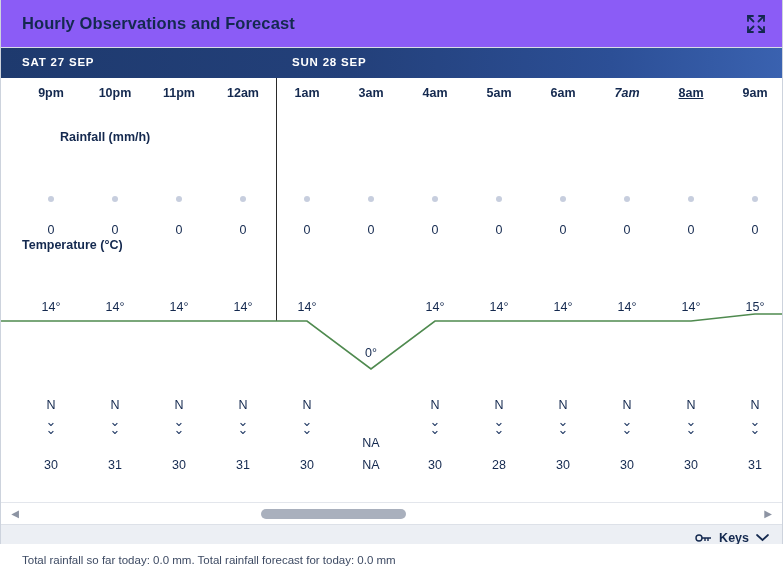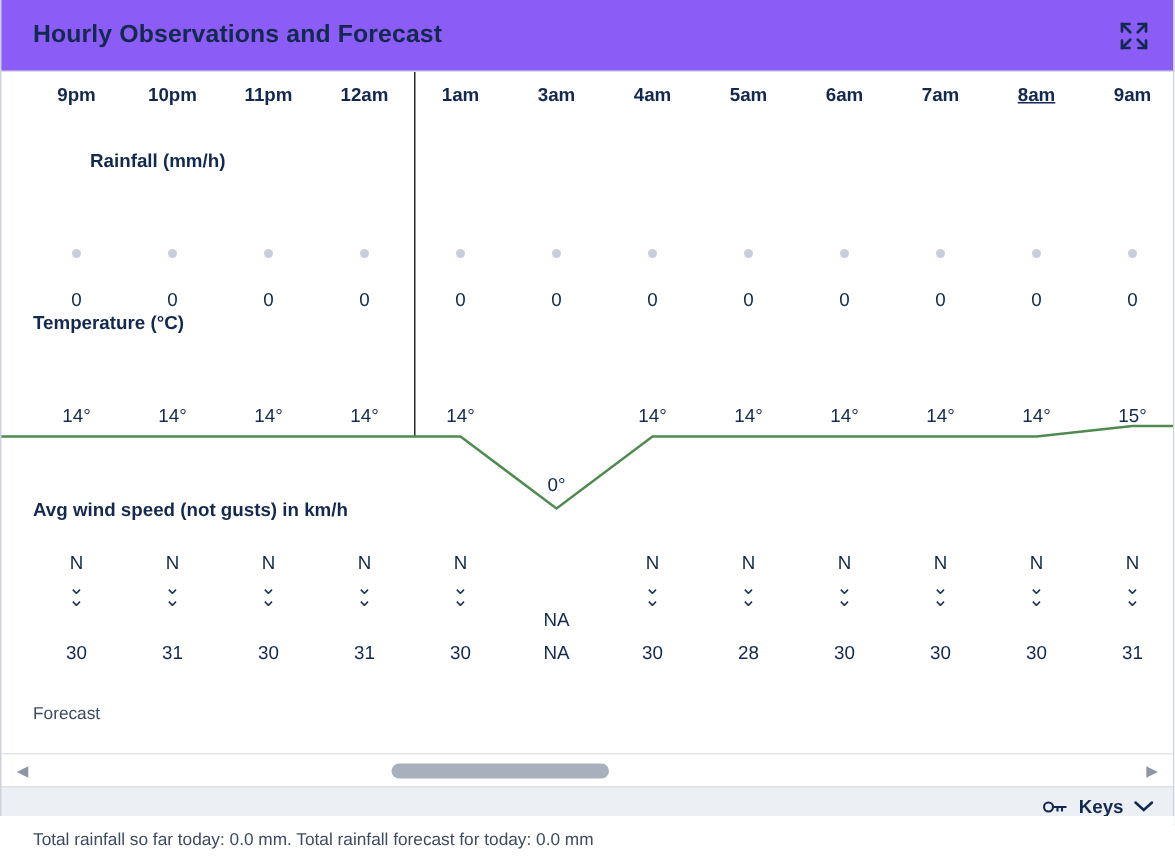--- a/index.html
+++ b/index.html
@@ -235,36 +235,40 @@
           <path d="M8 19 H3 V14"></path>
           <path d="M3 3 L8.5 8.5"></path>
           <path d="M19 3 L13.5 8.5"></path>
           <path d="M19 19 L13.5 13.5"></path>
           <path d="M3 19 L8.5 13.5"></path>
         </g>
       </svg>
     </div>
   </div>
 
+  <div class="daybar">
+    <div class="day-label" style="left:22px;">SAT 27 SEP</div>
+    <div class="day-label" style="left:292px;">SUN 28 SEP</div>
+  </div>
 
   <div class="body">
 
     <div class="col-sep" style="left:276px;"></div>
 
     <div class="hour-row">
       <div class="hour" style="left:51px;">9pm</div>
       <div class="hour" style="left:115px;">10pm</div>
       <div class="hour" style="left:179px;">11pm</div>
       <div class="hour" style="left:243px;">12am</div>
       <div class="hour" style="left:307px;">1am</div>
       <div class="hour" style="left:371px;">3am</div>
       <div class="hour" style="left:435px;">4am</div>
       <div class="hour" style="left:499px;">5am</div>
       <div class="hour" style="left:563px;">6am</div>
-      <div class="hour" style="left:627px;">7am</div>
+      <div class="hour" style="left:627px;font-style:italic;">7am</div>
       <div class="hour" style="left:691px;text-decoration:underline;">8am</div>
       <div class="hour" style="left:755px;">9am</div>
     </div>
 
     <div class="section-title" style="top:52px;margin-left:38px;">Rainfall (mm/h)</div>
 
     <div class="rain-dot" style="left:51px;  top:118px;"></div>
     <div class="rain-dot" style="left:115px; top:118px;"></div>
     <div class="rain-dot" style="left:179px; top:118px;"></div>
     <div class="rain-dot" style="left:243px; top:118px;"></div>
@@ -303,21 +307,20 @@
     <div class="cell" style="left:243px; top:222px;">14°</div>
     <div class="cell" style="left:307px; top:222px;">14°</div>
     <div class="cell" style="left:371px; top:268px;">0°</div>
     <div class="cell" style="left:435px; top:222px;">14°</div>
     <div class="cell" style="left:499px; top:222px;">14°</div>
     <div class="cell" style="left:563px; top:222px;">14°</div>
     <div class="cell" style="left:627px; top:222px;">14°</div>
     <div class="cell" style="left:691px; top:222px;">14°</div>
     <div class="cell" style="left:755px; top:222px;">15°</div>
 
-    <div class="section-title" style="top:285px;">Avg wind speed (not gusts) in km/h</div>
 
     <div class="wind-dir" style="left:51px;  top:320px;">N</div>
     <div class="wind-dir" style="left:115px; top:320px;">N</div>
     <div class="wind-dir" style="left:179px; top:320px;">N</div>
     <div class="wind-dir" style="left:243px; top:320px;">N</div>
     <div class="wind-dir" style="left:307px; top:320px;">N</div>
     <div class="wind-dir" style="left:371px; top:358px;">NA</div>
     <div class="wind-dir" style="left:435px; top:320px;">N</div>
     <div class="wind-dir" style="left:499px; top:320px;">N</div>
     <div class="wind-dir" style="left:563px; top:320px;">N</div>

